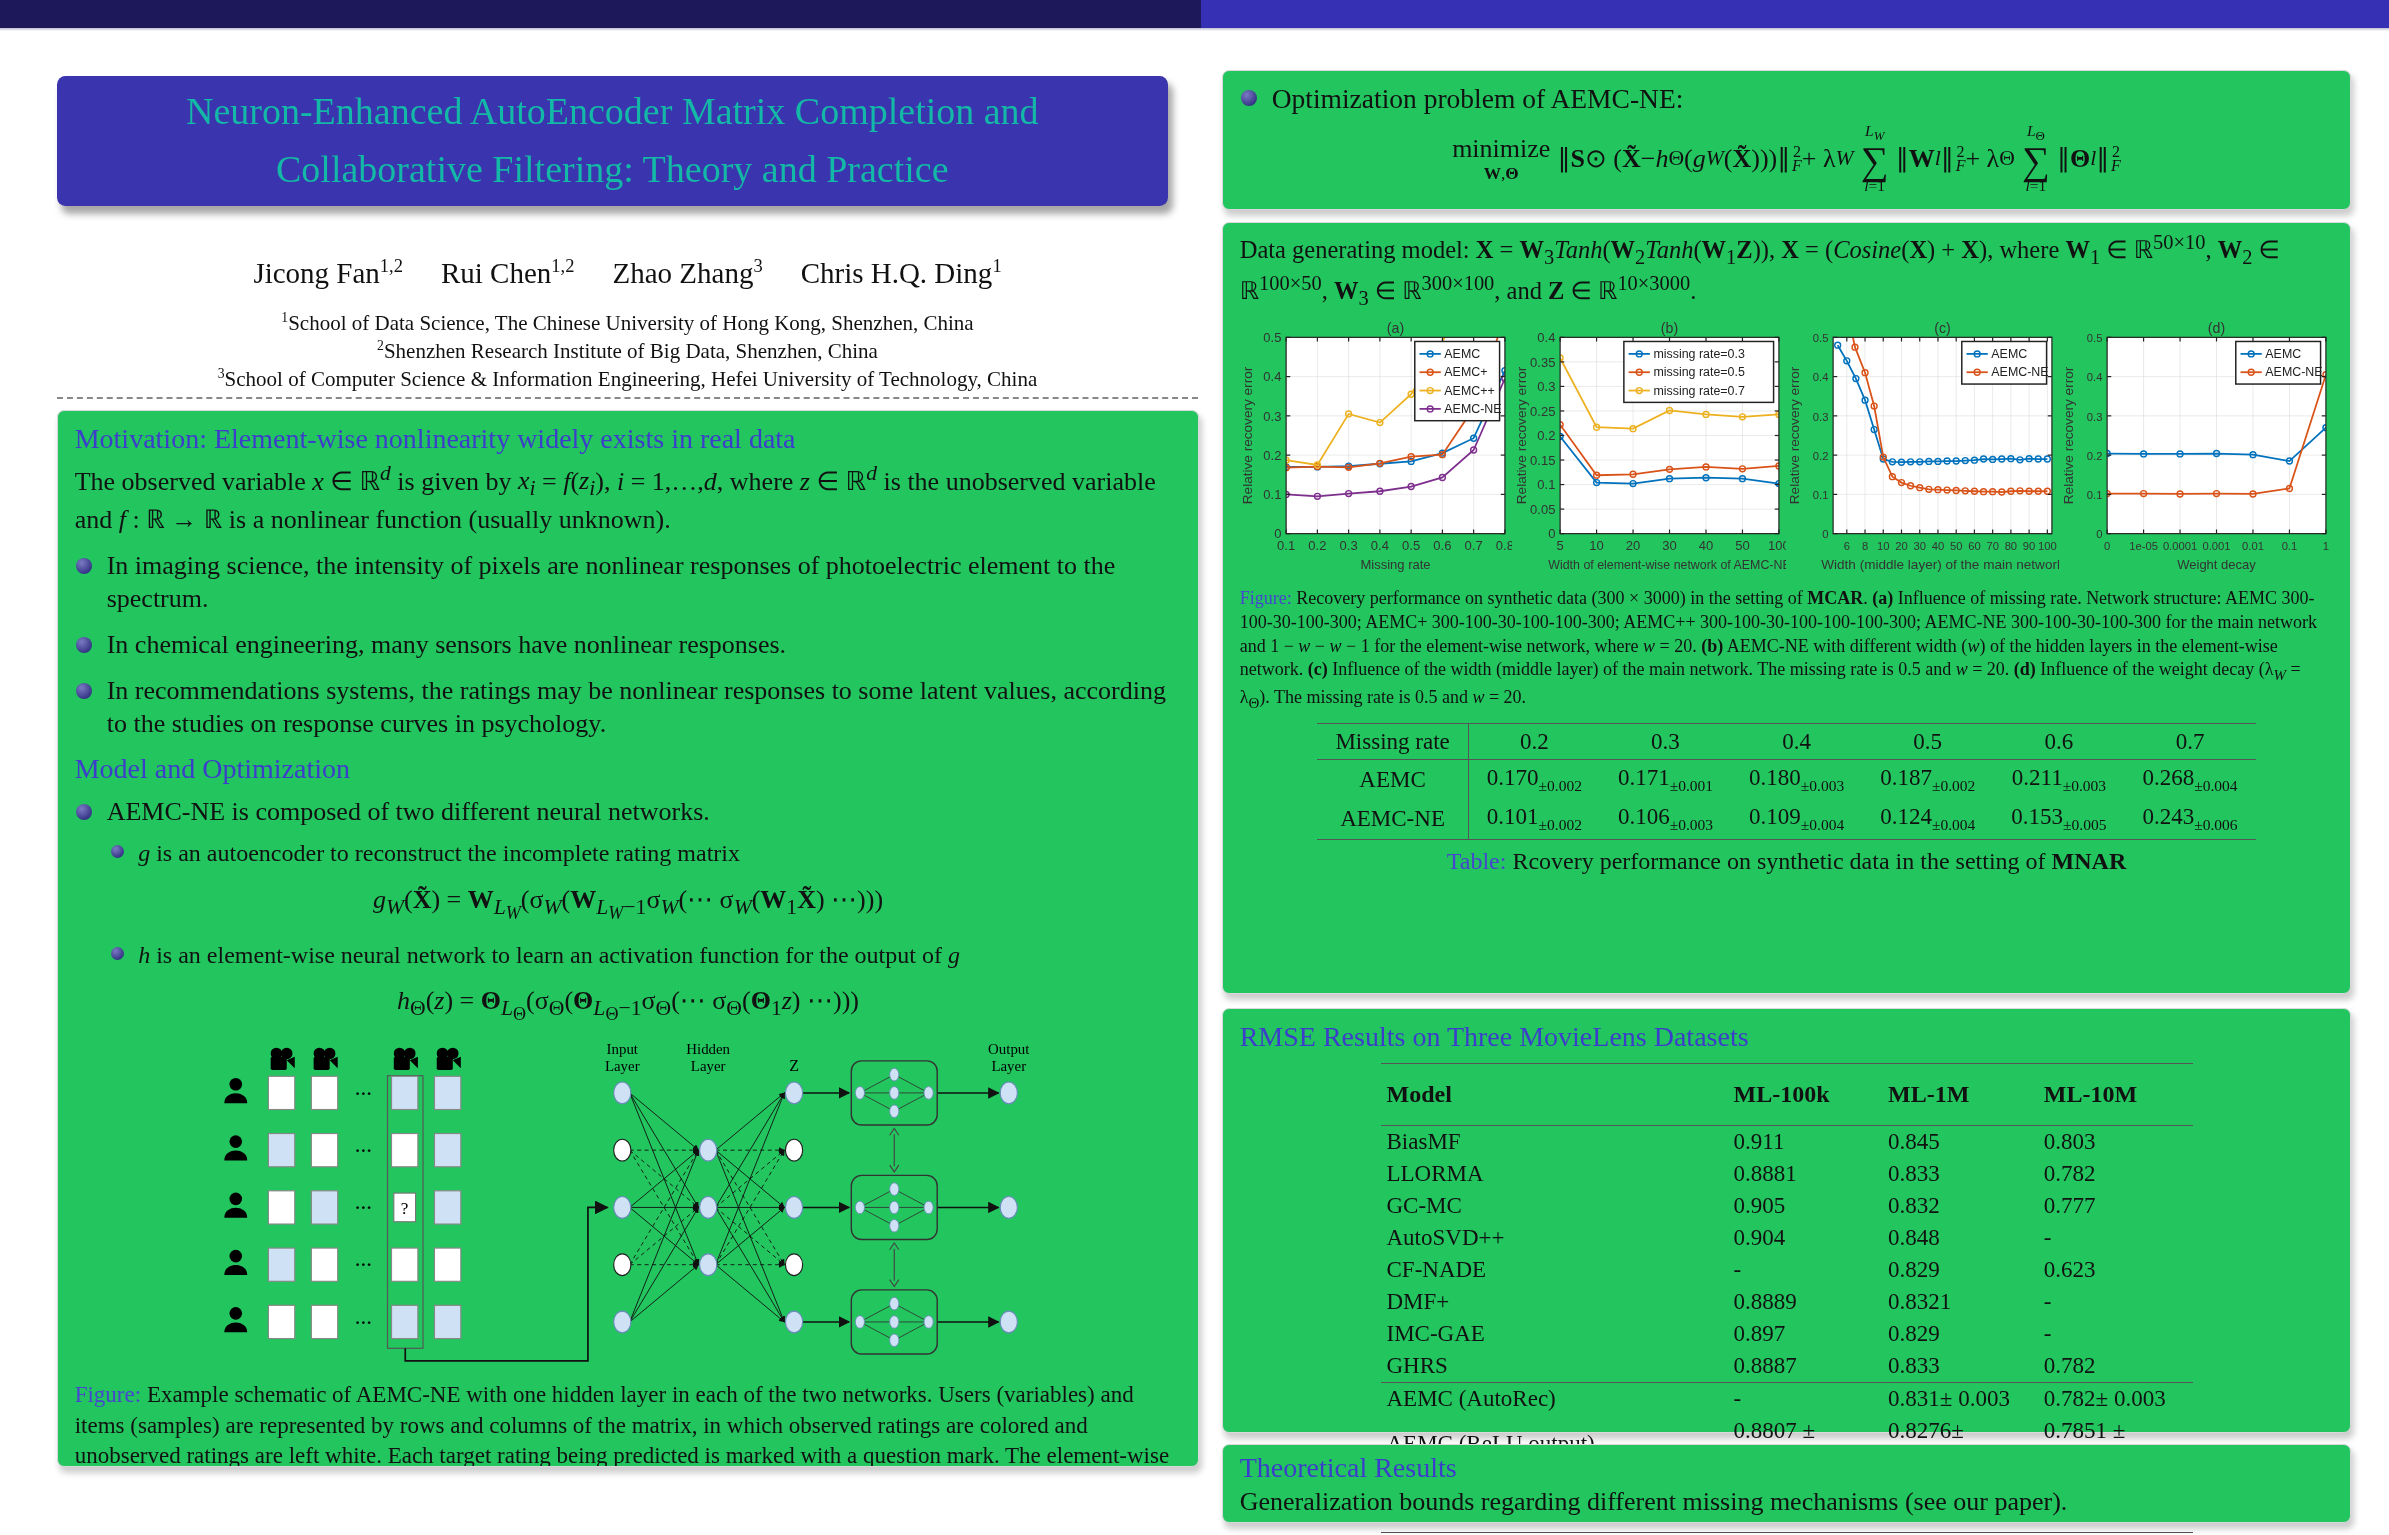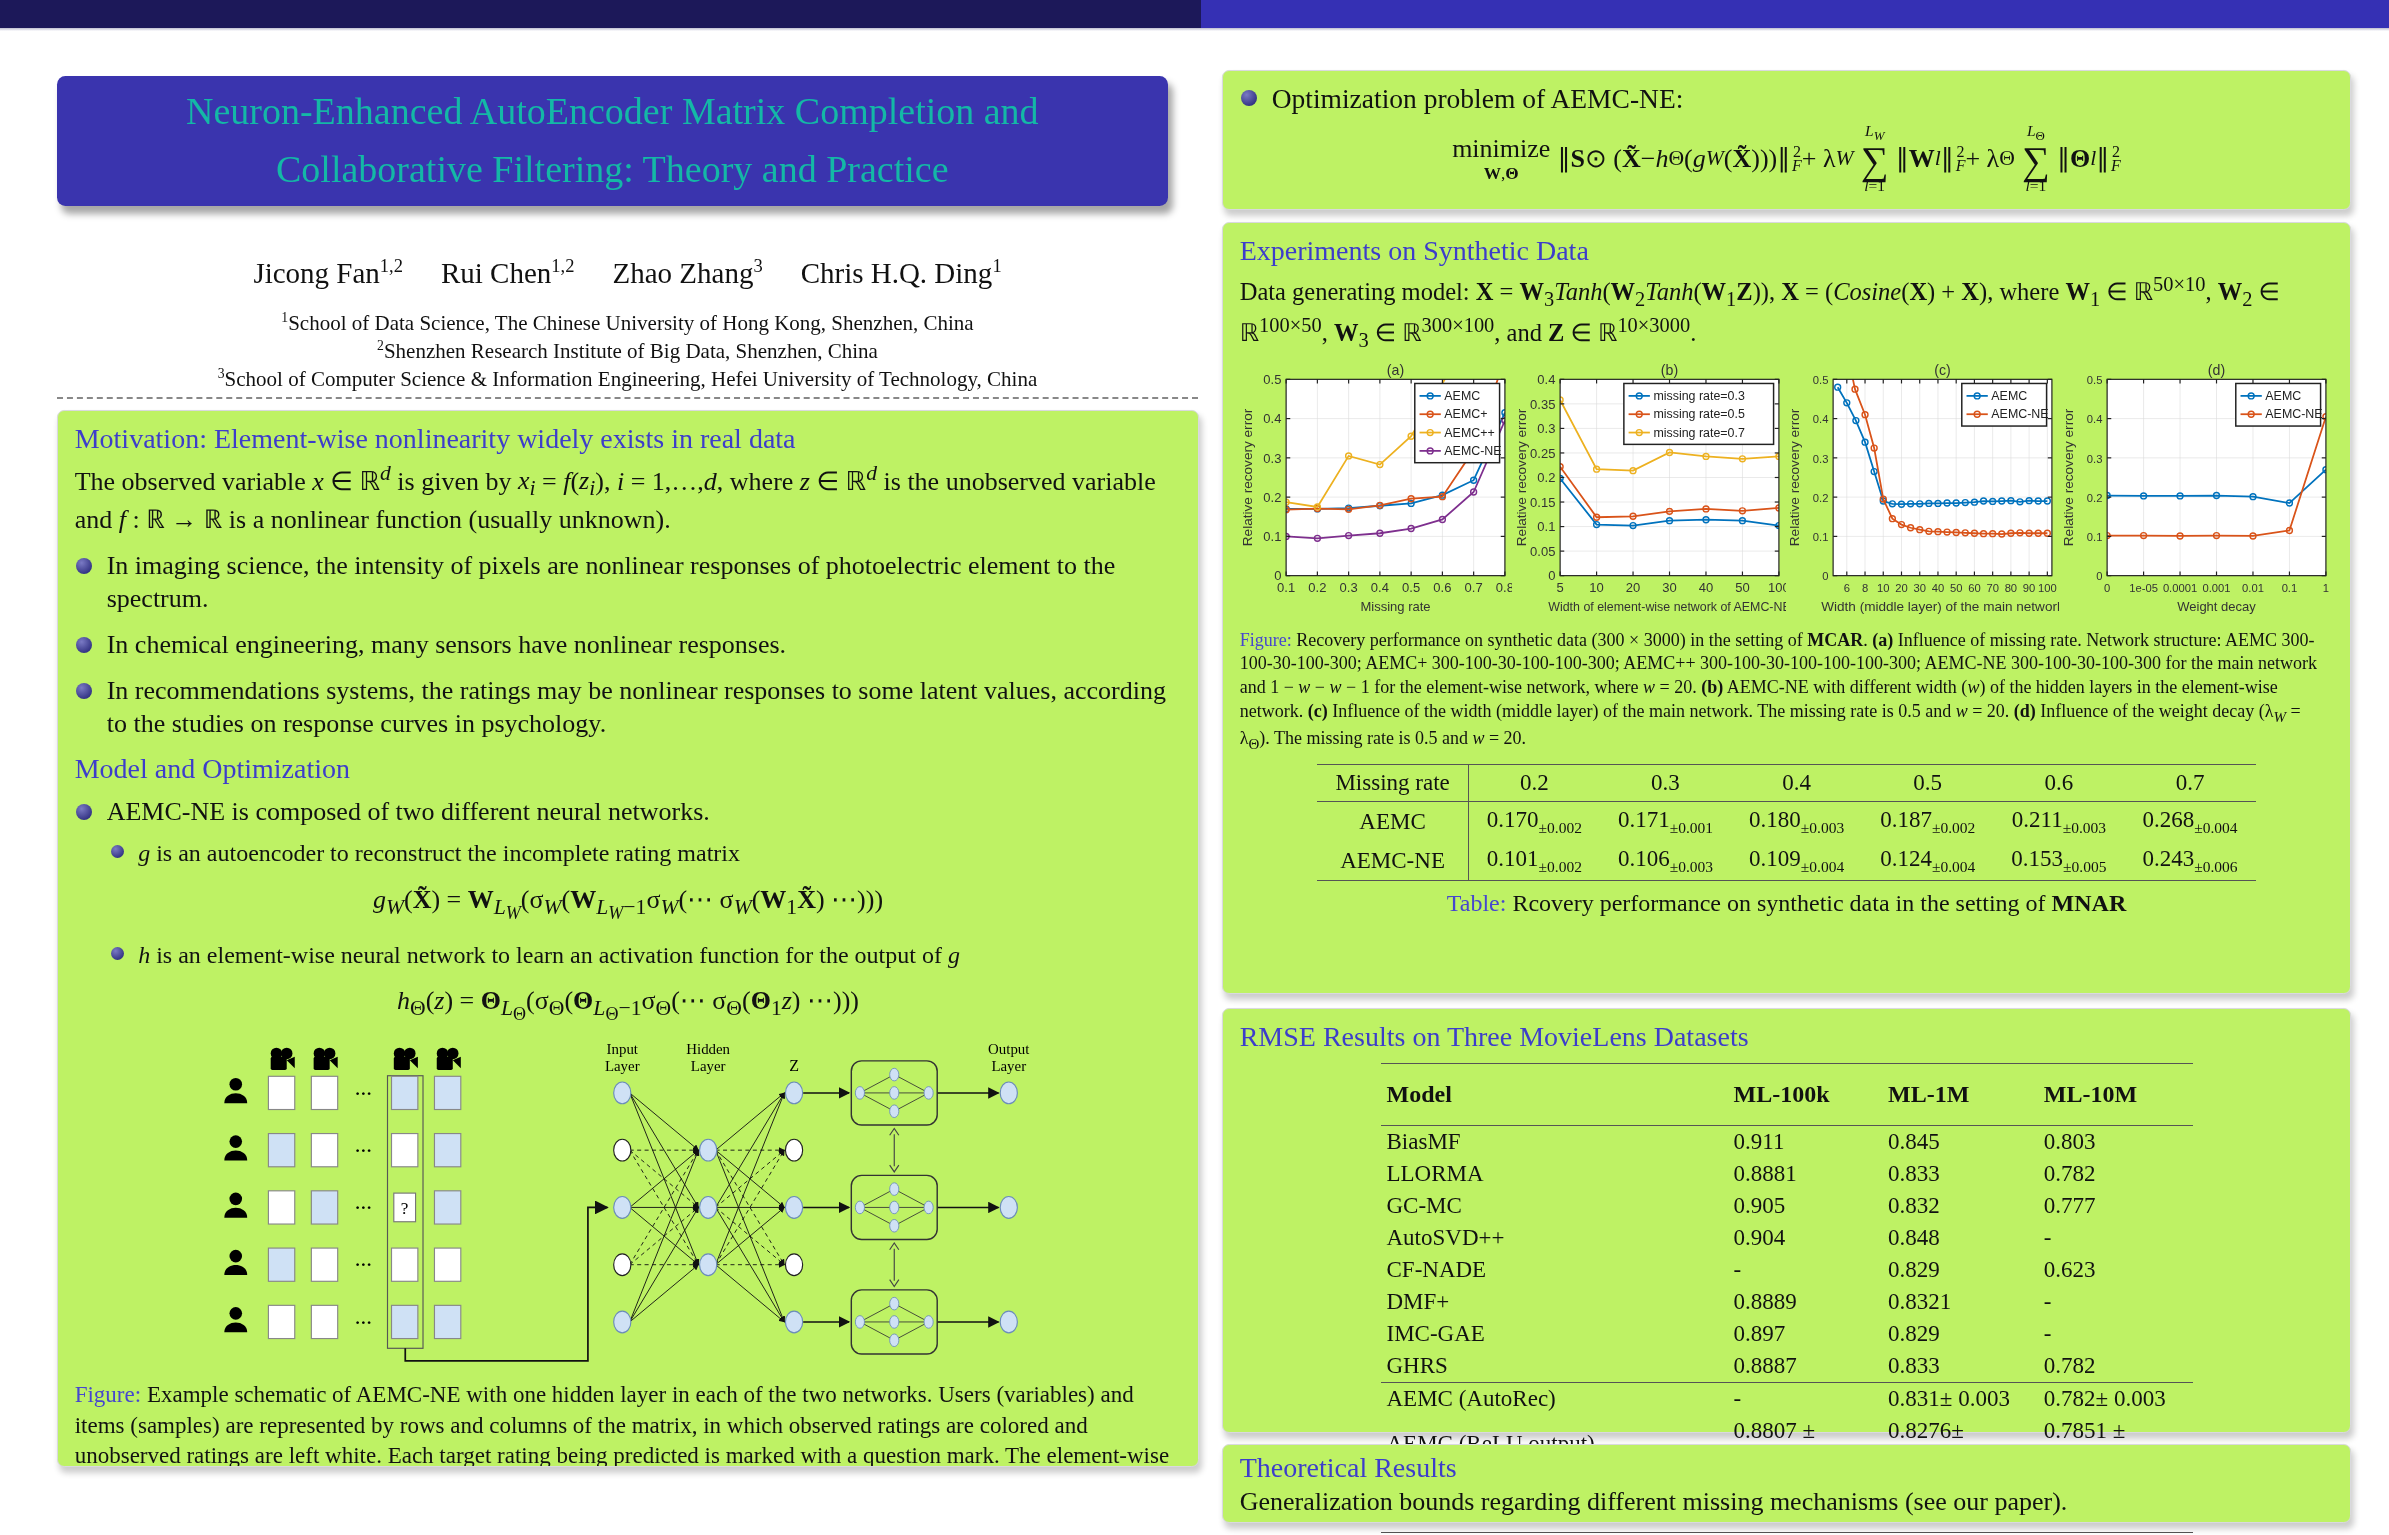--- a/index.html
+++ b/index.html
@@ -23,21 +23,21 @@
   }
   .authors{position:absolute;left:57px;top:256px;width:1141px;text-align:center;font-size:29px;}
   .authors .author{margin:0 19px;}
   .authors sup{font-size:18.5px;}
   .affils{position:absolute;left:57px;top:309px;width:1141px;text-align:center;font-size:21px;line-height:1.28;}
   .affils sup{font-size:13.7px;}
   .dashed-sep{position:absolute;left:57px;top:397px;width:1141px;border-top:2.4px dashed #888;}
 
   
   .block{
-    position:absolute;background:#bef264;border:0.6px solid #d9d9de;border-radius:7.2px;
+    position:absolute;background:#22c55e;border:0.6px solid #d9d9de;border-radius:7.2px;
     box-shadow:2.4px 5.4px 6px rgba(0,0,0,0.20);box-sizing:border-box;padding:2.4px 16.7px;
   }
   #left-block{left:57px;top:410px;width:1142px;height:1057px;overflow:hidden;}
   #opt-block{left:1222px;top:70px;width:1129px;height:140px;}
   #exp-block{left:1222px;top:222px;width:1129px;height:772px;}
   #rmse-block{left:1222px;top:1008px;width:1129px;height:425px;}
   #theory-block{left:1222px;top:1444px;width:1129px;height:79px;}
 
   h2.section{color:#3d3dcb;font-size:28px;font-weight:normal;margin:9.6px 0 4.8px 0;}
   p.body{font-size:26px;line-height:1.27;margin:4.8px 0;}
@@ -355,21 +355,20 @@
         <span class="slim"><i>l</i>=1</span>
       </span>
       <span class="expr">∥<b>Θ</b><sub><i>l</i></sub>∥<span class="fsq">
           <span>2</span>
           <span><i>F</i></span>
         </span></span>
     </div>
 </div>
 
 <div class="block" id="exp-block">
-  <h2 class="section">Experiments on Synthetic Data</h2>
   <p class="body" style="font-size:24.5px;">Data generating model: <b>X</b> = <b>W</b><sub>3</sub><i>Tanh</i>(<b>W</b><sub>2</sub><i>Tanh</i>(<b>W</b><sub>1</sub><b>Z</b>)), <b>X</b> = (<i>Cosine</i>(<b>X</b>) + <b>X</b>), where <b>W</b><sub>1</sub> ∈ ℝ<sup>50×10</sup>, <b>W</b><sub>2</sub> ∈ ℝ<sup>100×50</sup>, <b>W</b><sub>3</sub> ∈ ℝ<sup>300×100</sup>, and <b>Z</b> ∈ ℝ<sup>10×3000</sup>.</p>
 
   <div class="charts">
     <svg id="chart-a" viewBox="0 0 460 440">
         <defs>
           <clipPath id="clip0">
             <rect x="78" y="32" width="370" height="332"></rect>
           </clipPath>
         </defs>
         <rect x="78" y="32" width="370" height="332" fill="#ffffff"></rect>

